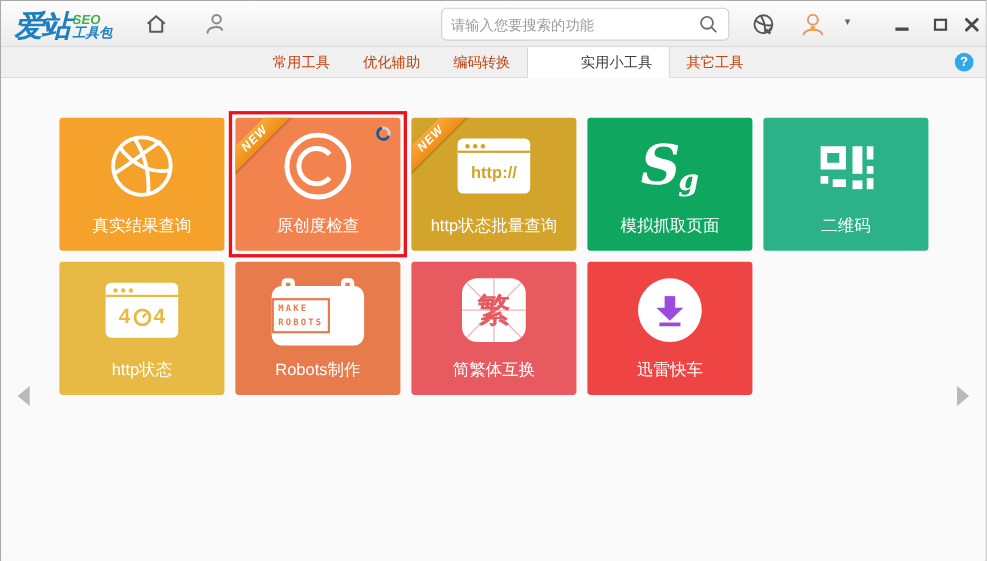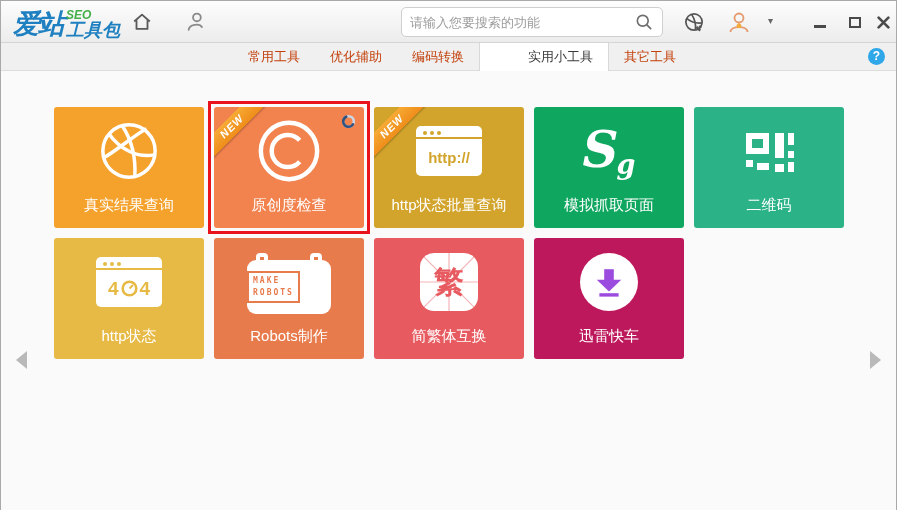--- a/index.html
+++ b/index.html
@@ -5,21 +5,21 @@
   * { margin:0; padding:0; box-sizing:border-box; }
   body { width:897px; height:510px; overflow:hidden; font-family:"Liberation Sans","DejaVu Sans",sans-serif; background:#fafafa; }
   .window { position:relative; width:897px; height:510px; border:1px solid #a9a9a9; background:#fafafa; }
 
   
   .header { position:relative; height:42px; background:linear-gradient(#fdfdfd,#ececec); border-bottom:1px solid #d5d5d5; }
   .logo { position:absolute; left:12px; top:5px; display:flex; align-items:center; font-style:italic; font-weight:bold; cursor:default; }
   .logo-brand { font-size:27px; color:#1e80c0; letter-spacing:-2px; }
   .logo-stack { display:flex; flex-direction:column; margin-left:3px; line-height:1; }
   .logo-seo { color:#44b049; font-size:12px; letter-spacing:0; }
-  .logo-suffix { color:#1e80c0; font-size:18px; letter-spacing:0;font-family:Liberation Serif, serif; }
+  .logo-suffix { color:#1e80c0; font-size:12px; letter-spacing:0;font-family:Liberation Serif, serif; }
   .hdr-icon { position:absolute; top:9px; width:24px; height:24px; display:flex; align-items:center; justify-content:center; cursor:pointer; }
   .search-box { position:absolute; left:400px; top:6px; width:262px; height:30px; background:#fff; border:1px solid #cfcfcf; border-radius:5px; display:flex; align-items:center; padding:0 8px;gap:18px; }
   .search-box input { flex:1; border:none; outline:none; font-size:13px; color:#444; background:transparent; }
   .search-box input::placeholder { color:#9d9d9d; }
   .win-btn { position:absolute; top:10px; width:22px; height:22px; display:flex; align-items:center; justify-content:center; cursor:pointer; }
   .min-glyph { width:12px; height:3px; background:#4a4a4a; margin-top:8px; }
   .max-glyph { width:12px; height:11px; border:2px solid #4a4a4a; }
   .caret { position:absolute; left:767px; top:14px; font-size:10px; color:#666; cursor:pointer; }
 
   
@@ -257,21 +257,21 @@
           <div class="sq-icon" style="color: rgb(231, 90, 96);">
             <svg class="fan-lines" width="58" height="58" viewBox="0 0 58 58" stroke="currentColor" stroke-width="1.2">
               <path d="M0 0 L58 58 M58 0 L0 58 M29 0 V58 M0 29 H58"></path>
             </svg>
             <span class="fan-char">繁</span>
           </div>
         </div>
         <div class="tile-label">简繁体互换</div>
       </div>
 
-      <div class="tile" style="background: #be185d;">
+      <div class="tile" style="background: #ef4444;">
         <div class="tile-icon">
           <div class="circle-icon" style="color: rgb(156, 75, 223);">
             <svg width="32" height="32" viewBox="0 0 30 30" fill="currentColor">
               <rect x="10.5" y="3" width="9" height="10.5"></rect>
               <polygon points="3.5,13 26.5,13 15,24"></polygon>
               <rect x="6" y="25.5" width="18" height="3.2"></rect>
             </svg>
           </div>
         </div>
         <div class="tile-label">迅雷快车</div>

